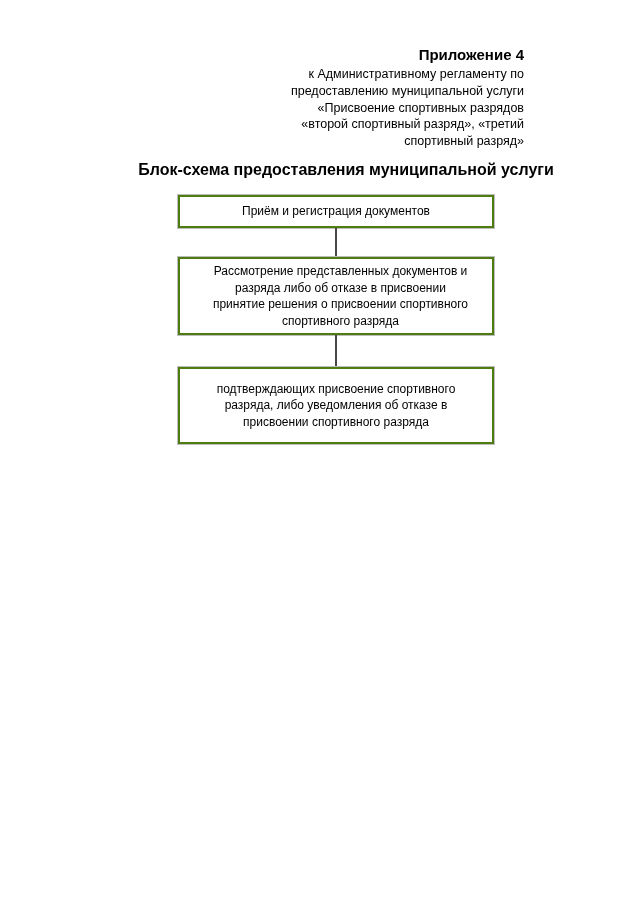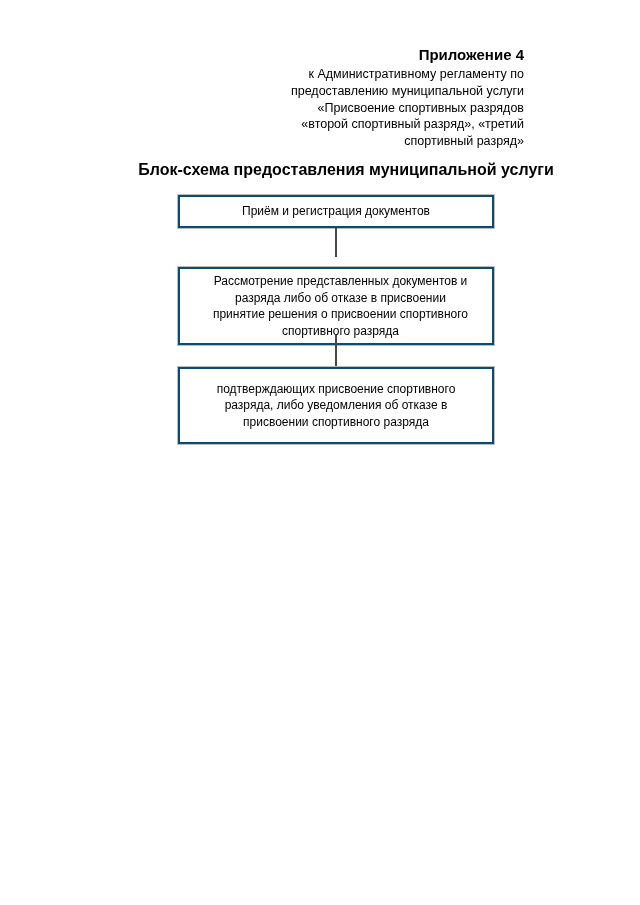--- a/index.html
+++ b/index.html
@@ -43,30 +43,30 @@
     white-space: nowrap;
     font-size: 16px;
     font-weight: bold;
   }
   
   .flow-box {
     position: absolute;
     left: 178px;
     width: 316px;
     box-sizing: border-box;
-    border: 2px solid #0c4a6e;
+    border: 2px solid #4d7c0f;
     box-shadow: 0 0 0 1px #bdbdbd;
     background: #ffffff;
     display: flex;
     flex-direction: column;
     justify-content: center;
     text-align: center;
   }
   .box-reception { top: 195px; height: 33px; }
-  .box-review    { top: 267px; height: 78px; padding-left: 9px; }
+  .box-review    { top: 257px; height: 78px; padding-left: 9px; }
   .box-issuance  { top: 367px; height: 77px; }
   .box-line {
     font-size: 12px;
     line-height: 16.5px;
   }
   
   .connector {
     position: absolute;
     left: 335px;
     width: 2px;

